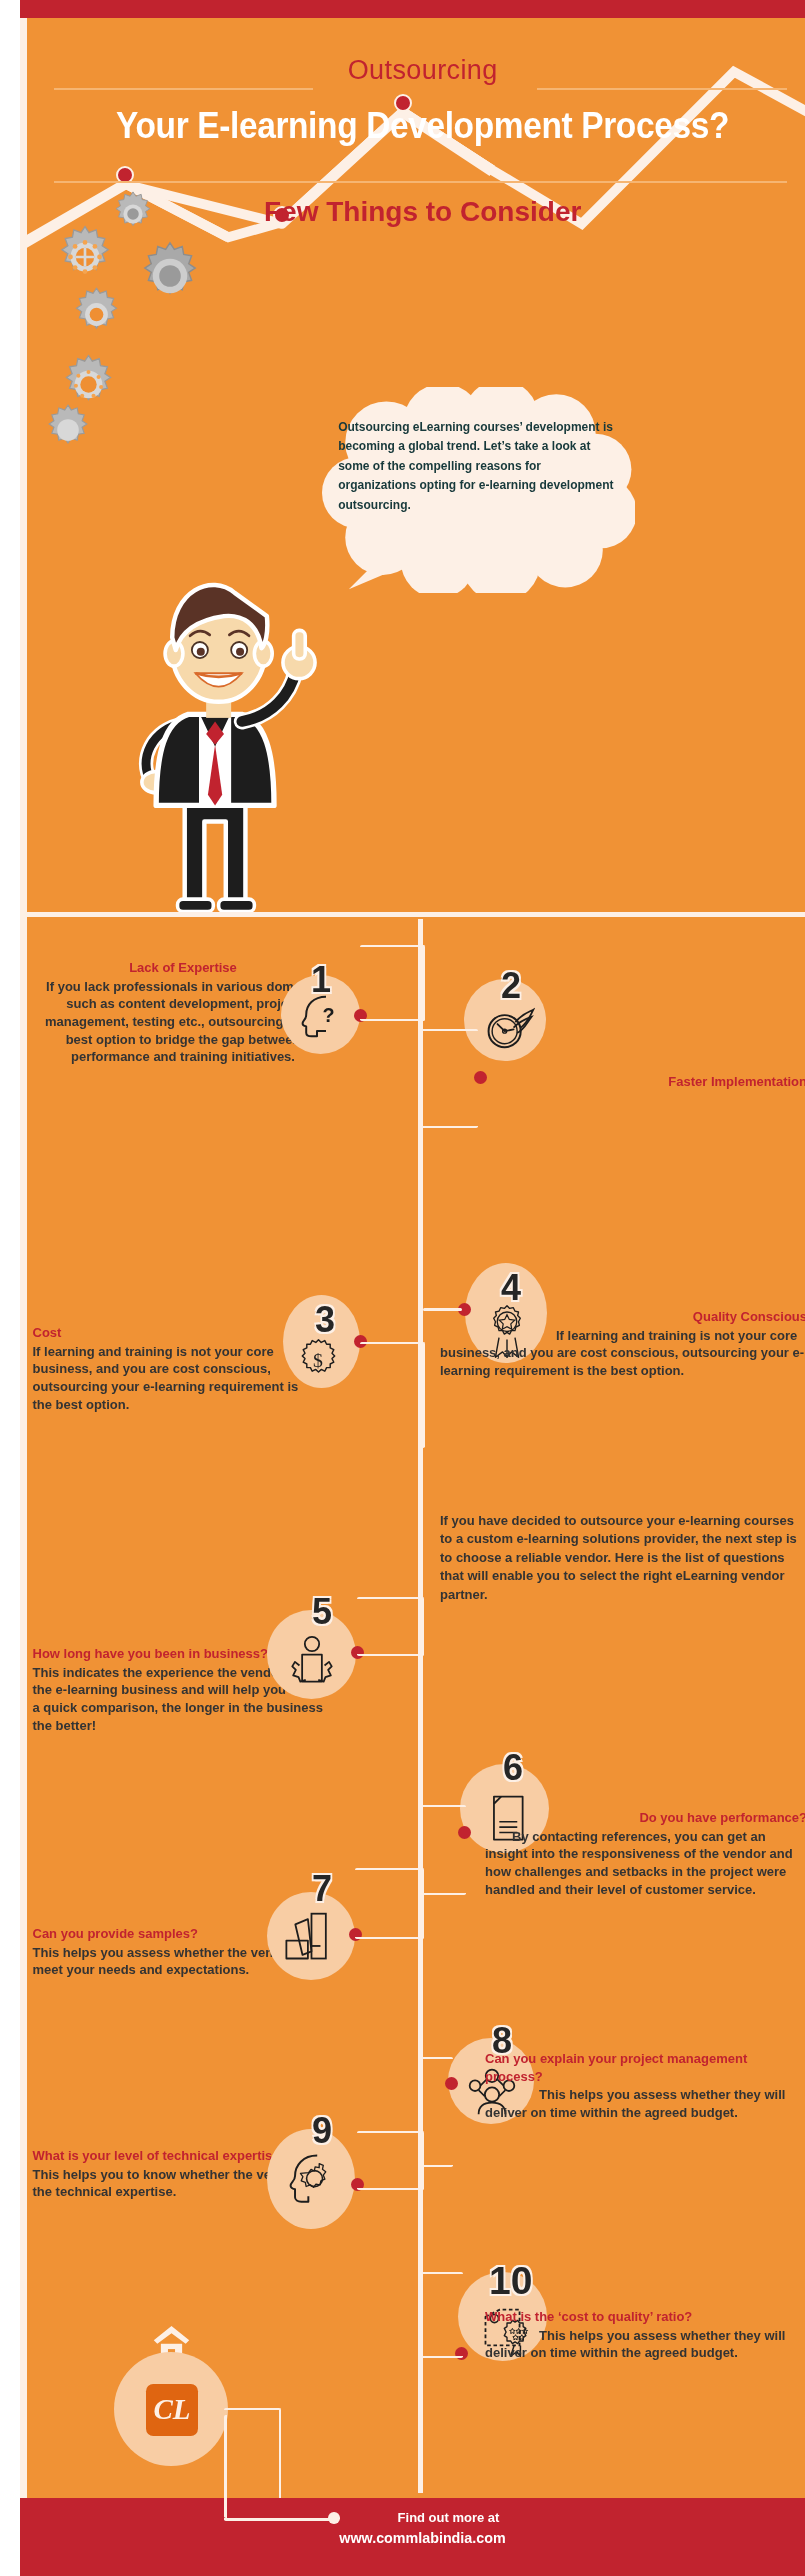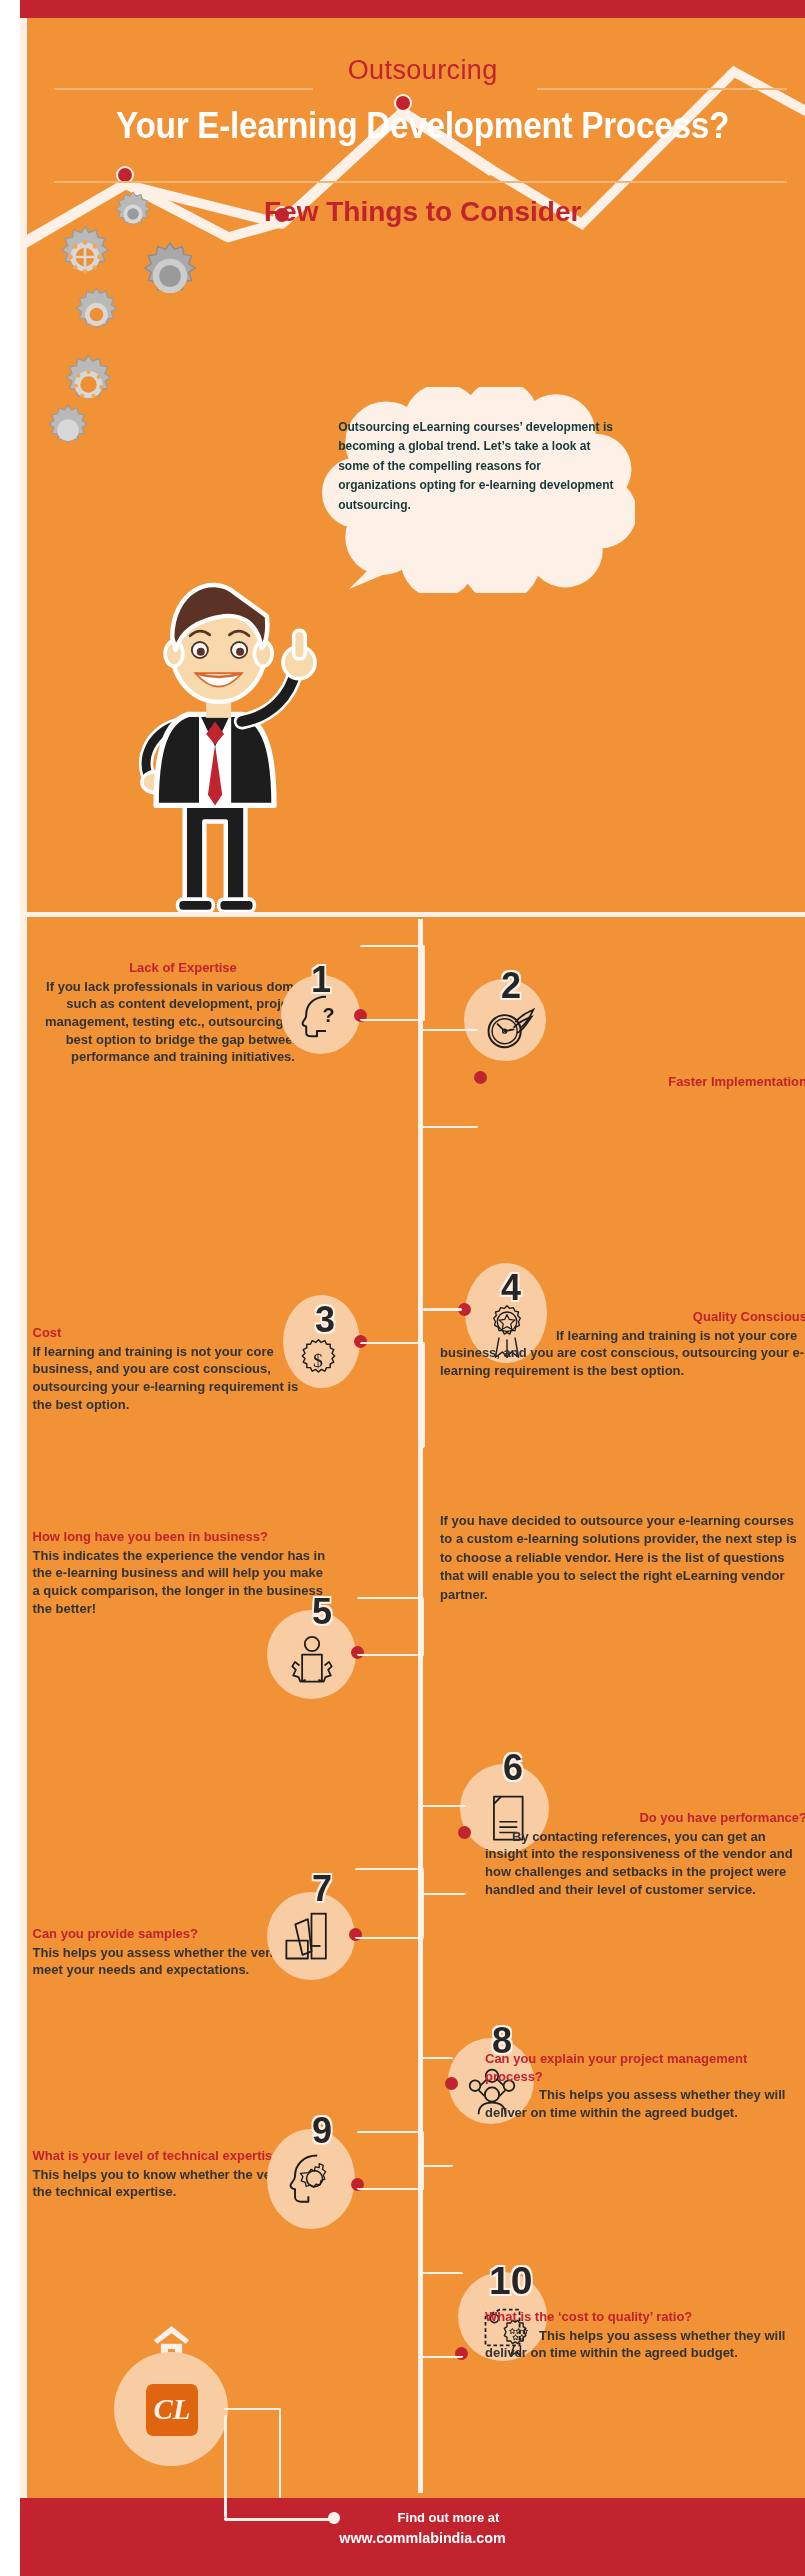--- a/index.html
+++ b/index.html
@@ -288,21 +288,21 @@
   </svg>
   <span class="nub" style="left:438px;top:1303px;"></span>
   <div class="conn" style="left:403px;top:1308px;width:39px;height:0;border-left:none;border-right:none;border-bottom:none;border-top-width:3.6px;"></div>
   <div class="block" style="left:420px;top:1308px;width:367px;">
     <p class="b-title" style="text-align:right;">Quality Conscious</p>
     <p class="b-body" style="text-indent:116px;">If learning and training is not your core business, and you are cost conscious, outsourcing your e-learning requirement is the best option.</p>
   </div>
 
   <div class="midpara" style="left:420px;top:1512px;width:358px;">If you have decided to outsource your e-learning courses to a custom e-learning solutions provider, the next step is to choose a reliable vendor. Here is the list of questions that will enable you to select the right eLearning vendor partner.</div>
 
-  <div class="block" style="left:12.5px;top:1528px;width:301px;">
+  <div class="block" style="left:12.5px;top:1645px;width:301px;">
     <p class="b-title">How long have you been in business?</p>
     <p class="b-body">This indicates the experience the vendor has in the e-learning business and will help you make a quick comparison, the longer in the business the better!</p>
   </div>
   <span class="circle" style="left:247px;top:1610px;width:89px;height:89px;"></span>
   <span class="num" style="left:292px;top:1594px;">5</span>
   <svg style="position:absolute;left:265px;top:1635px;" width="54" height="52" viewBox="0 0 60 58">
     <circle cx="30" cy="10" r="8" fill="none" stroke="#1d1d1d" stroke-width="2"></circle>
     <path d="M30 22 l-11 0 0 30 22 0 0-30z" fill="none" stroke="#1d1d1d" stroke-width="2" stroke-linejoin="round" rx="6"></path>
     <path d="M16 34 l-5-4 -3 5 4 4 -3 6 6 2 2 5 6-2 " fill="none" stroke="#1d1d1d" stroke-width="2" stroke-linejoin="round"></path>
     <path d="M44 34 l5-4 3 5 -4 4 3 6 -6 2 -2 5 -6-2" fill="none" stroke="#1d1d1d" stroke-width="2" stroke-linejoin="round"></path>

